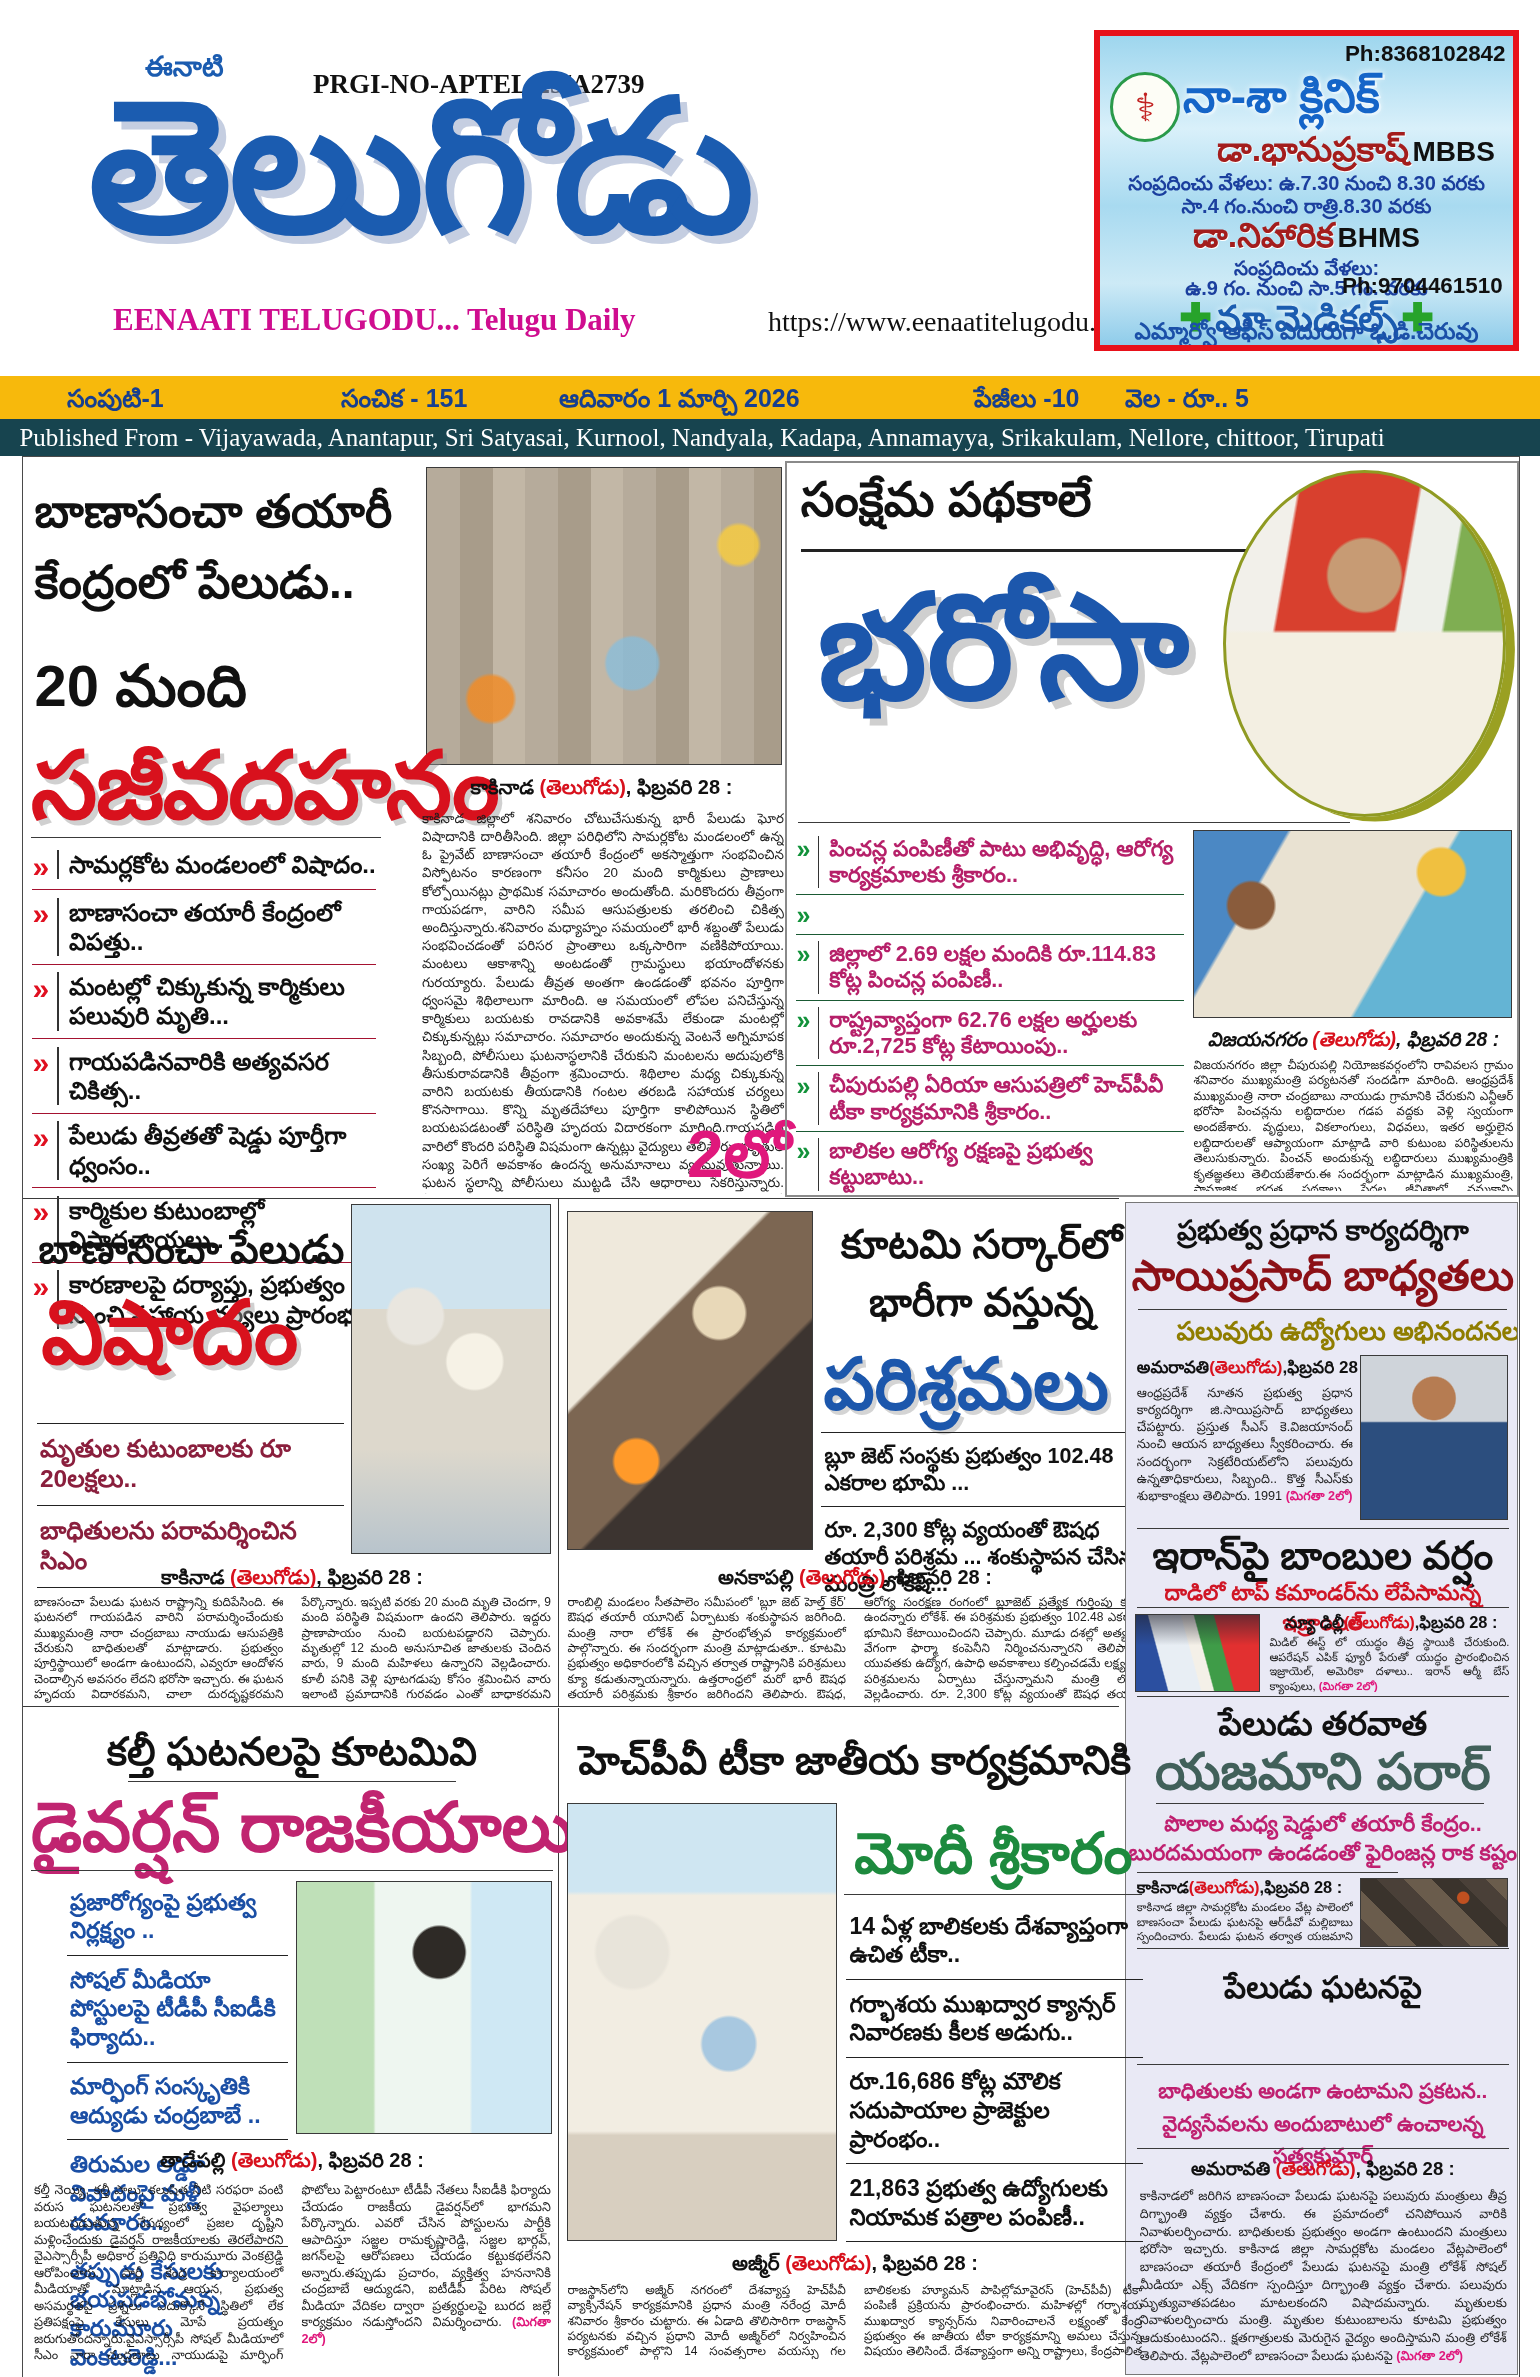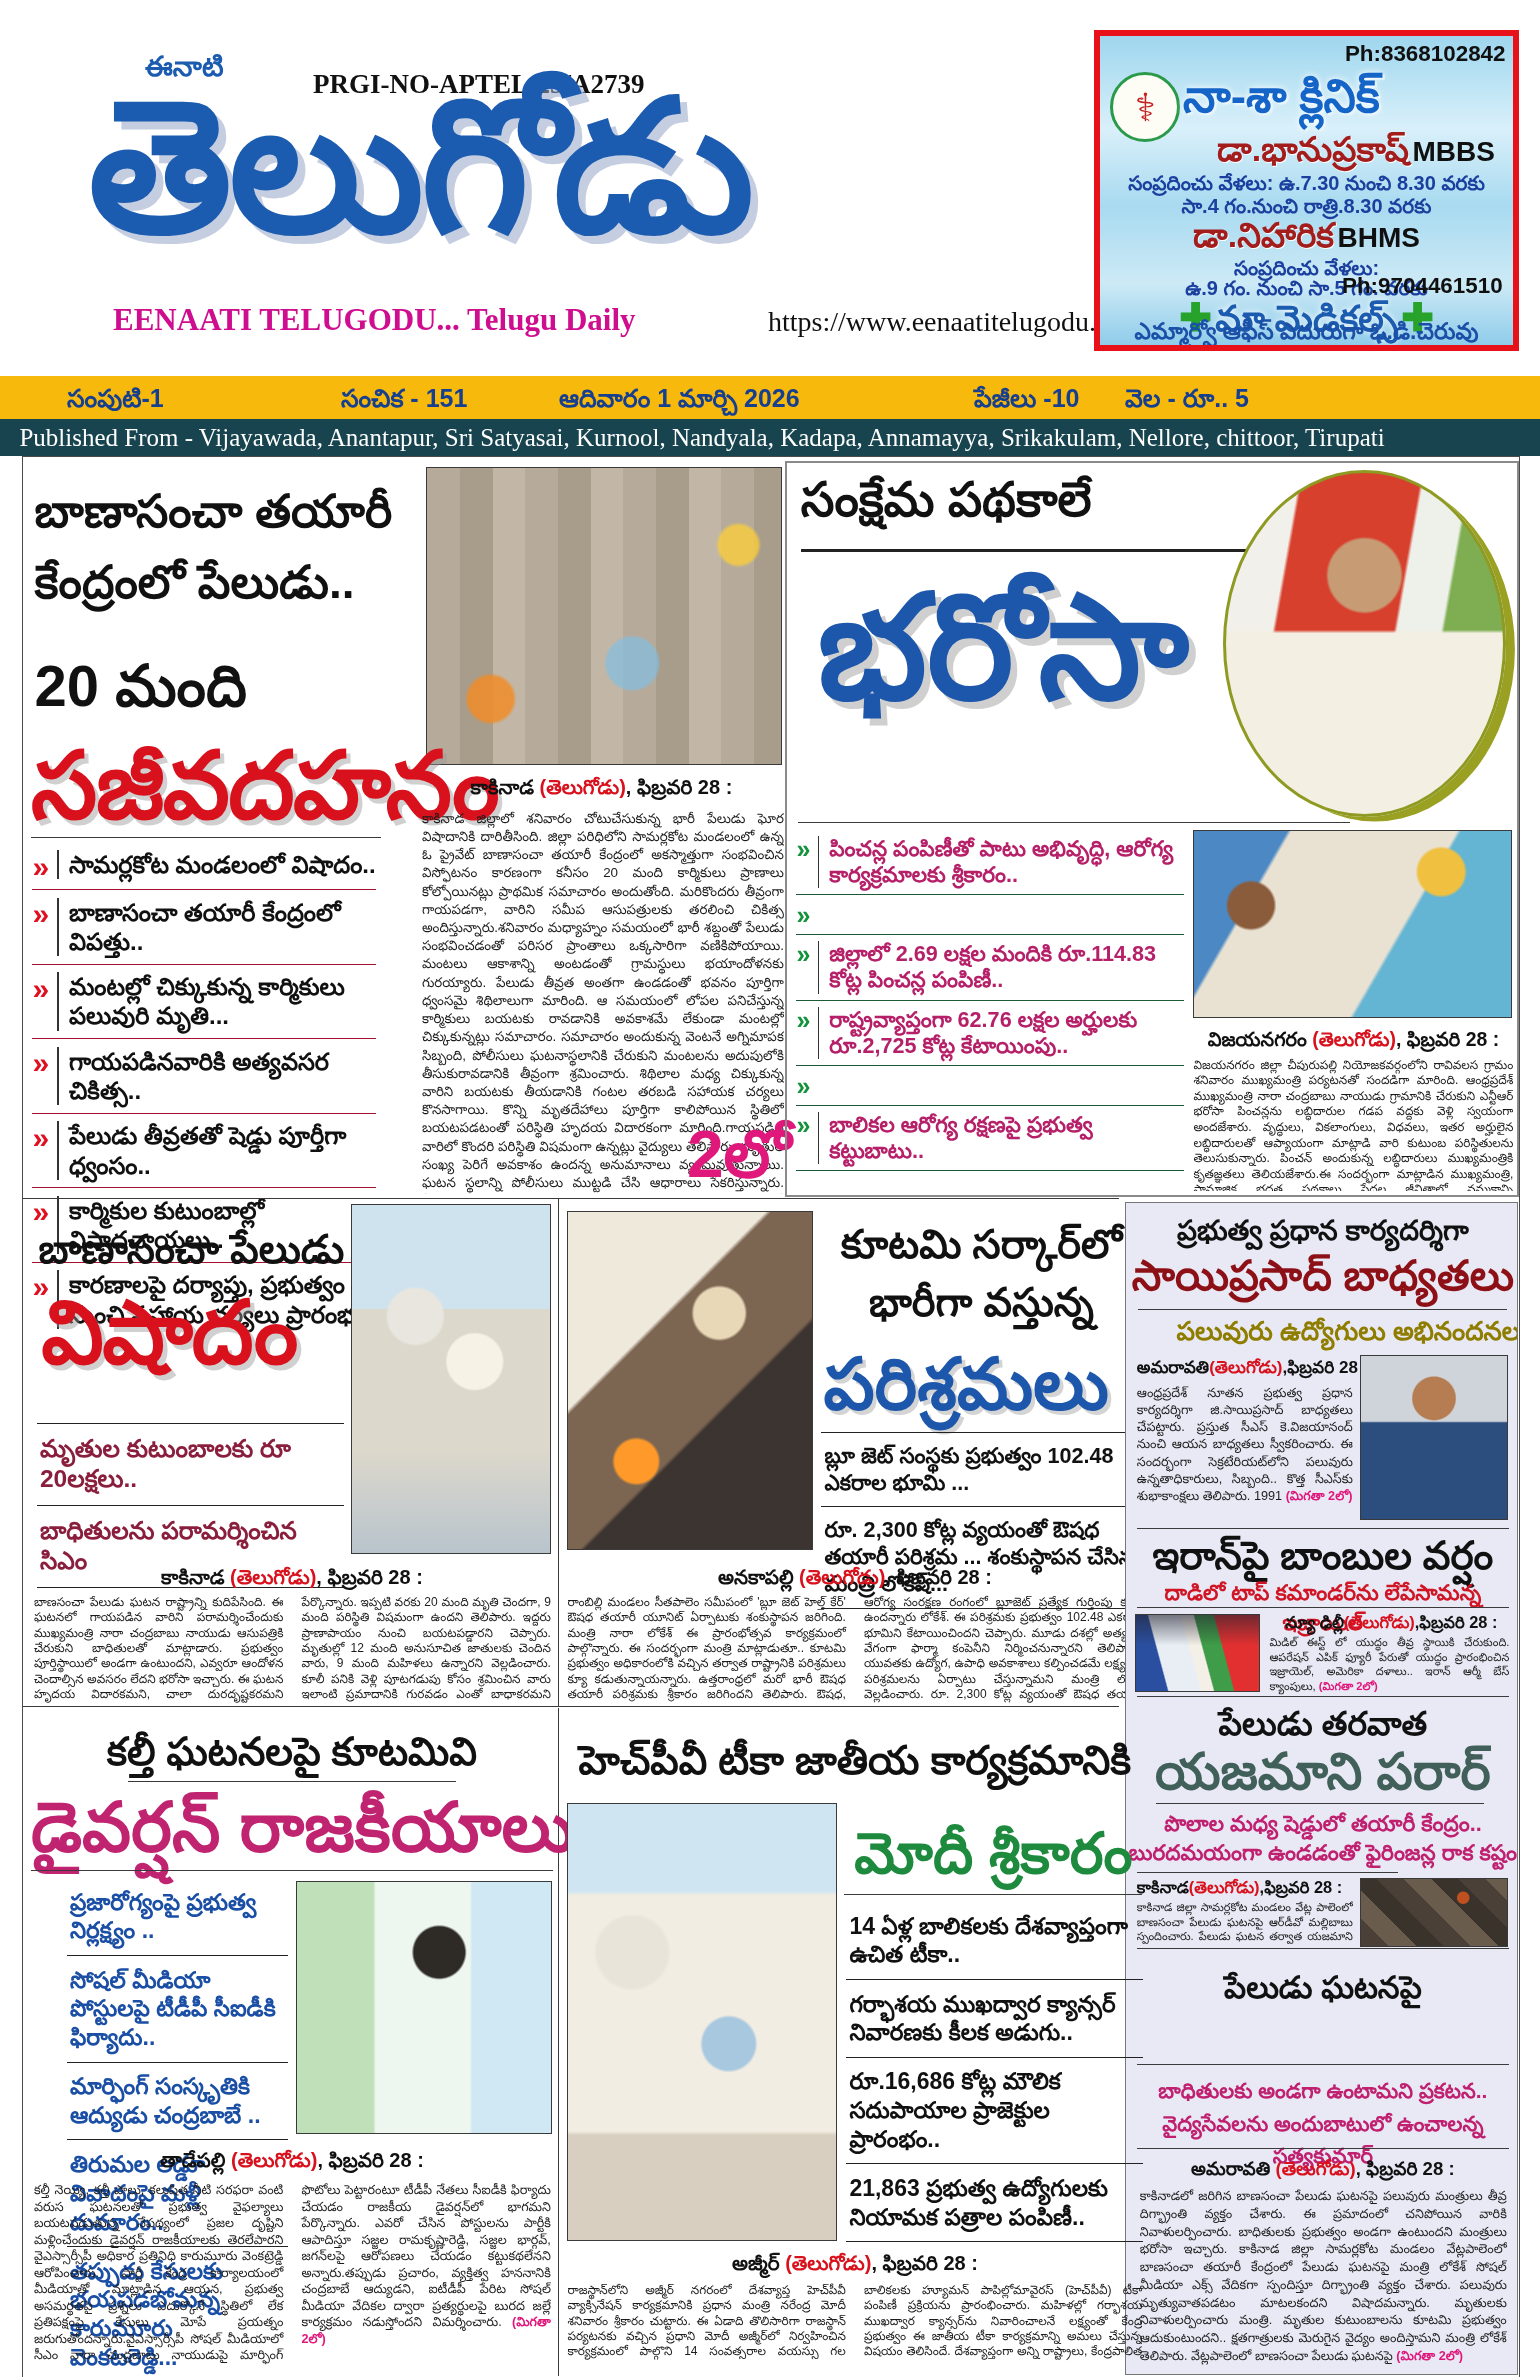--- a/index.html
+++ b/index.html
@@ -225,29 +225,30 @@
         <div class="bullet">
             <span class="marker">»</span>
             <div class="btxt">జిల్లాలో 2.69 లక్షల మందికి రూ.114.83 కోట్ల పించన్ల పంపిణీ..</div>
           </div>
         <div class="bullet">
             <span class="marker">»</span>
             <div class="btxt">రాష్ట్రవ్యాప్తంగా 62.76 లక్షల అర్హులకు రూ.2,725 కోట్ల కేటాయింపు..</div>
           </div>
         <div class="bullet">
             <span class="marker">»</span>
+            <div class="btxt">చీపురుపల్లి ఏరియా ఆసుపత్రిలో హెచ్‌పీవీ టీకా కార్యక్రమానికి శ్రీకారం..</div>
           </div>
         <div class="bullet">
             <span class="marker">»</span>
             <div class="btxt">బాలికల ఆరోగ్య రక్షణపై ప్రభుత్వ కట్టుబాటు..</div>
           </div>
 
       </div>
       <div class="abs ph ph-pension" style="left:406px;top:367px;width:319px;height:188px;"></div>
-      <div class="abs dl" style="left:406px;top:565px;width:320px;font-size:19.4px;">
+      <div class="abs dl" style="left:406px;top:565px;width:320px;font-size:19.4px;font-style:italic;">
         <span>విజయనగరం</span> <span class="paper">(తెలుగోడు)</span><span>, ఫిబ్రవరి 28 :</span>
       </div>
       <div class="abs body" style="left:406px;top:595px;width:320px;height:133px;font-size:12px;line-height:1.3;">
         <span>విజయనగరం జిల్లా చీపురుపల్లి నియోజకవర్గంలోని రావివలస గ్రామం శనివారం ముఖ్యమంత్రి పర్యటనతో సందడిగా మారింది. ఆంధ్రప్రదేశ్ ముఖ్యమంత్రి నారా చంద్రబాబు నాయుడు గ్రామానికి చేరుకుని ఎన్టీఆర్ భరోసా పించన్లను లబ్ధిదారుల గడప వద్దకు వెళ్లి స్వయంగా అందజేశారు. వృద్ధులు, వికలాంగులు, విధవలు, ఇతర అర్హులైన లబ్ధిదారులతో ఆప్యాయంగా మాట్లాడి వారి కుటుంబ పరిస్థితులను తెలుసుకున్నారు. పించన్ అందుకున్న లబ్ధిదారులు ముఖ్యమంత్రికి కృతజ్ఞతలు తెలియజేశారు.ఈ సందర్భంగా మాట్లాడిన ముఖ్యమంత్రి, సామాజిక భద్రత పథకాలు పేదల జీవితాల్లో నమ్మకాన్ని నింపుతున్నాయని పేర్కొన్నారు. పించన్లు కేవలం ఆర్థిక సాయం మాత్రమే కాకుండా కుటుంబాలకు భరోసా అని అన్నారు. అర్హులైన ప్రతి ఒక్కరికి పించన్ అందేలా వ్యవస్థను మరింత బలోపేతం చేస్తున్నామని తెలిపారు. అవినీతి, మధ్యవర్తిత్వం లేకుండా నేరుగా లబ్ధిదారుల చేతికి సహాయం చేరే విధానాన్ని అమలు చేస్తున్నామని స్పష్టం చేశారు. గ్రామీణ</span> 
       </div>
     </div>
 
     <div class="abs hrline" style="left:0;top:741px;width:1096px;"></div>
     <div class="abs vline" style="left:535px;top:742px;height:507px;"></div>
     <div class="abs hrline" style="left:0;top:1249px;width:1096px;"></div>

